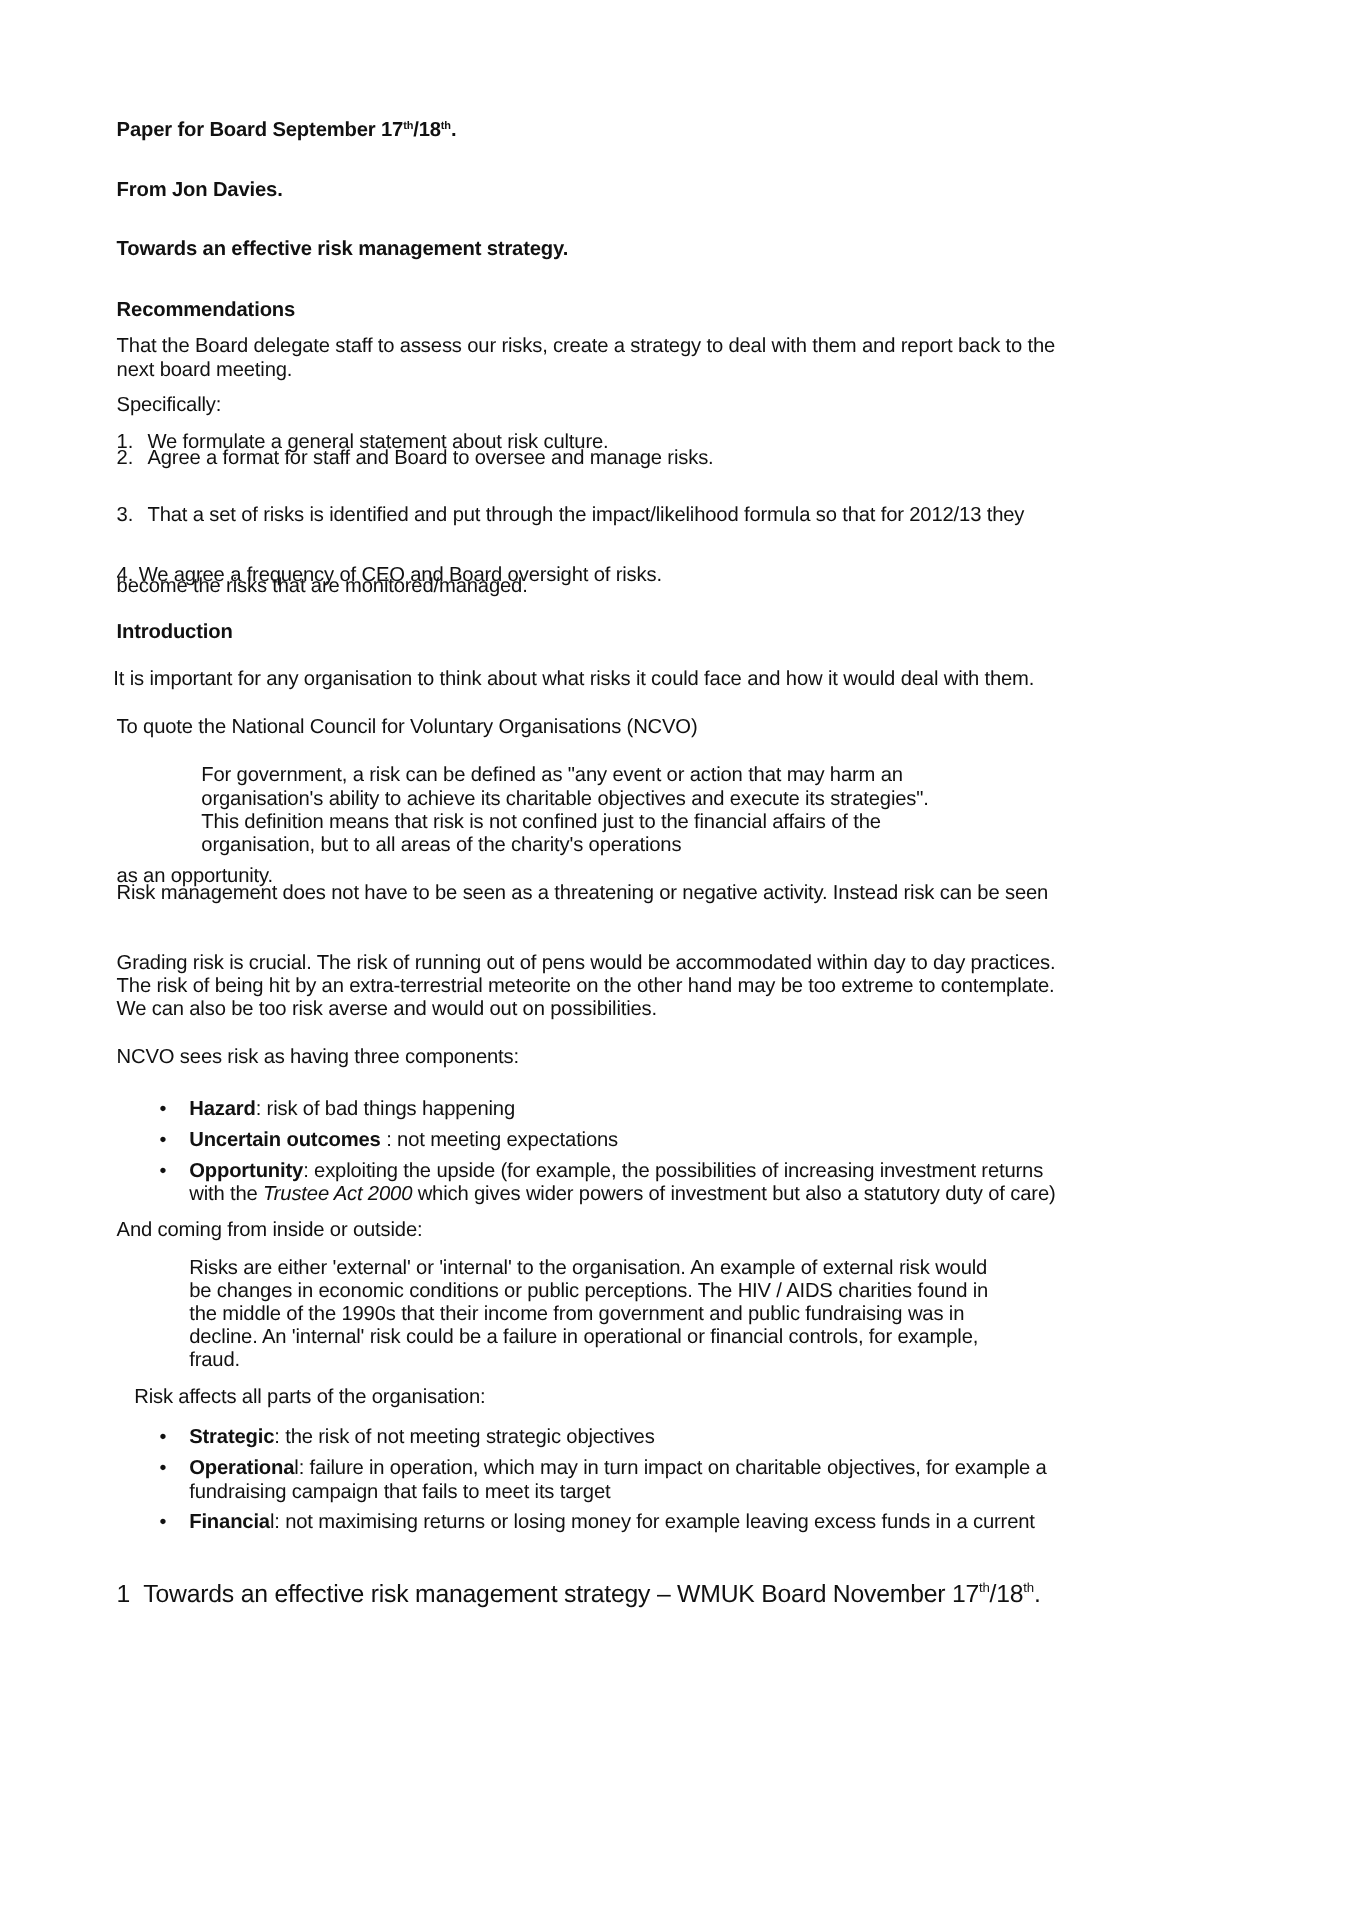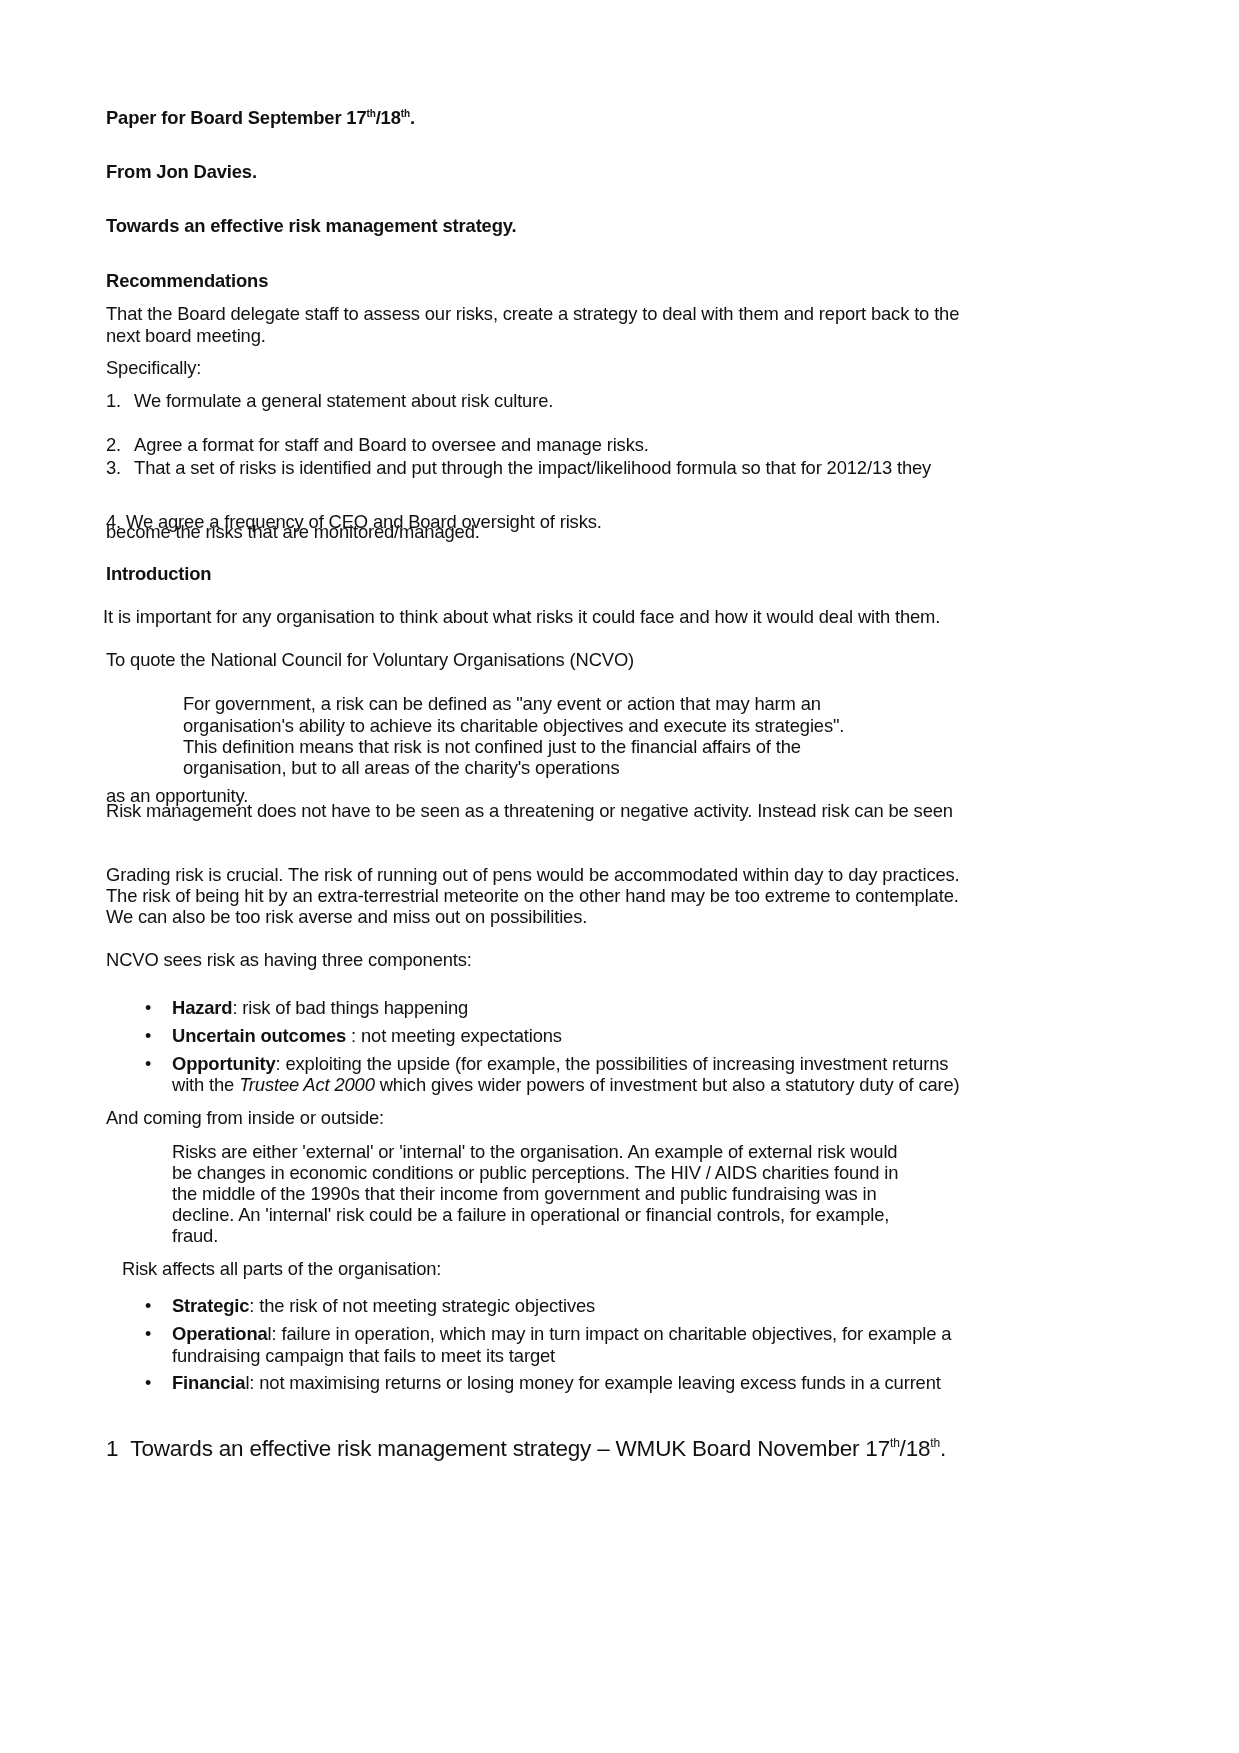--- a/index.html
+++ b/index.html
@@ -29,21 +29,21 @@
   <div class="ln b" style="left:106px; top:214px;">Towards an effective risk management strategy.</div>
 
   <div class="ln b" style="left:106px; top:269px;">Recommendations</div>
   <div class="ln" style="left:106px; top:302px;">That the Board delegate staff to assess our risks, create a strategy to deal with them and report back to the</div>
   <div class="ln" style="left:106px; top:324px;">next board meeting.</div>
   <div class="ln" style="left:106px; top:356px;">Specifically:</div>
 
   <div class="ln" style="left:106px; top:389px;">
     <span>1.</span><span style="display:inline-block;width:13px"></span><span>We formulate a general statement about risk culture.</span>
   </div>
-  <div class="ln" style="left:106px; top:433px;">
+  <div class="ln" style="left:106px; top:404px;">
     <span>2.</span><span style="display:inline-block;width:13px"></span><span>Agree a format for staff and Board to oversee and manage risks.</span>
   </div>
   <div class="ln" style="left:106px; top:456px;">
     <span>3.</span><span style="display:inline-block;width:13px"></span><span>That a set of risks is identified and put through the impact/likelihood formula so that for 2012/13 they</span>
   </div>
   <div class="ln" style="left:106px; top:474px;margin-top:46px;">become the risks that are monitored/managed.</div>
   <div class="ln" style="left:106px; top:510px;">
     <span>4.</span><span style="display:inline-block;width:5px"></span><span>We agree a frequency of CEO and Board oversight of risks.</span>
   </div>
 
@@ -54,21 +54,21 @@
   <div class="ln" style="left:183px; top:692px;">For government, a risk can be defined as "any event or action that may harm an</div>
   <div class="ln" style="left:183px; top:714px;">organisation's ability to achieve its charitable objectives and execute its strategies".</div>
   <div class="ln" style="left:183px; top:735px;">This definition means that risk is not confined just to the financial affairs of the</div>
   <div class="ln" style="left:183px; top:756px;">organisation, but to all areas of the charity's operations</div>
 
   <div class="ln" style="left:106px; top:799px;">Risk management does not have to be seen as a threatening or negative activity. Instead risk can be seen</div>
   <div class="ln" style="left:106px; top:784px;">as an opportunity.</div>
 
   <div class="ln" style="left:106px; top:863px;">Grading risk is crucial.  The risk of running out of pens would be accommodated within day to day practices.</div>
   <div class="ln" style="left:106px; top:884px;">The risk of being hit by an extra-terrestrial meteorite on the other hand may be too extreme to contemplate.</div>
-  <div class="ln" style="left:106px; top:905px;">We can also be too risk averse and miss out on possibilities.</div>
+  <div class="ln" style="left:106px; top:905px;">We can also be too risk averse and would out on possibilities.</div>
 
   <div class="ln" style="left:106px; top:948px;">NCVO sees risk as having three components:</div>
 
   <div class="bullet" style="left:145px; top:996px;">•</div>
   <div class="ln" style="left:172px; top:996px;">
     <span class="b">Hazard</span><span>: risk of bad things happening</span>
   </div>
   <div class="bullet" style="left:145px; top:1024px;">•</div>
   <div class="ln" style="left:172px; top:1024px;">
     <span class="b">Uncertain outcomes</span><span> : not meeting expectations</span>

